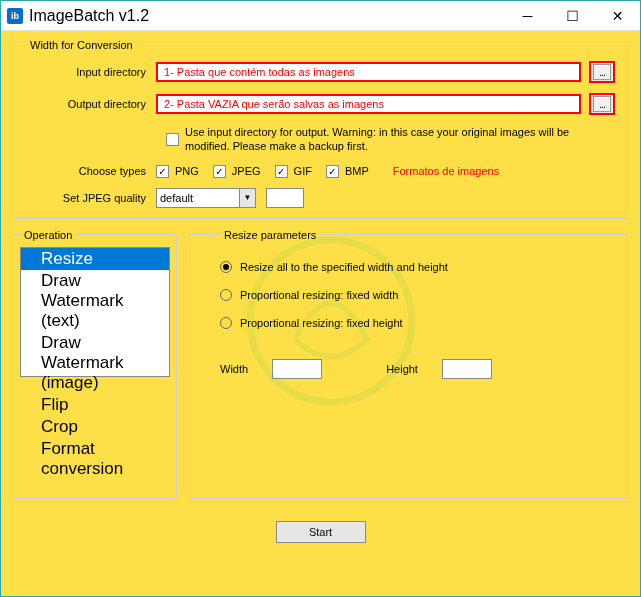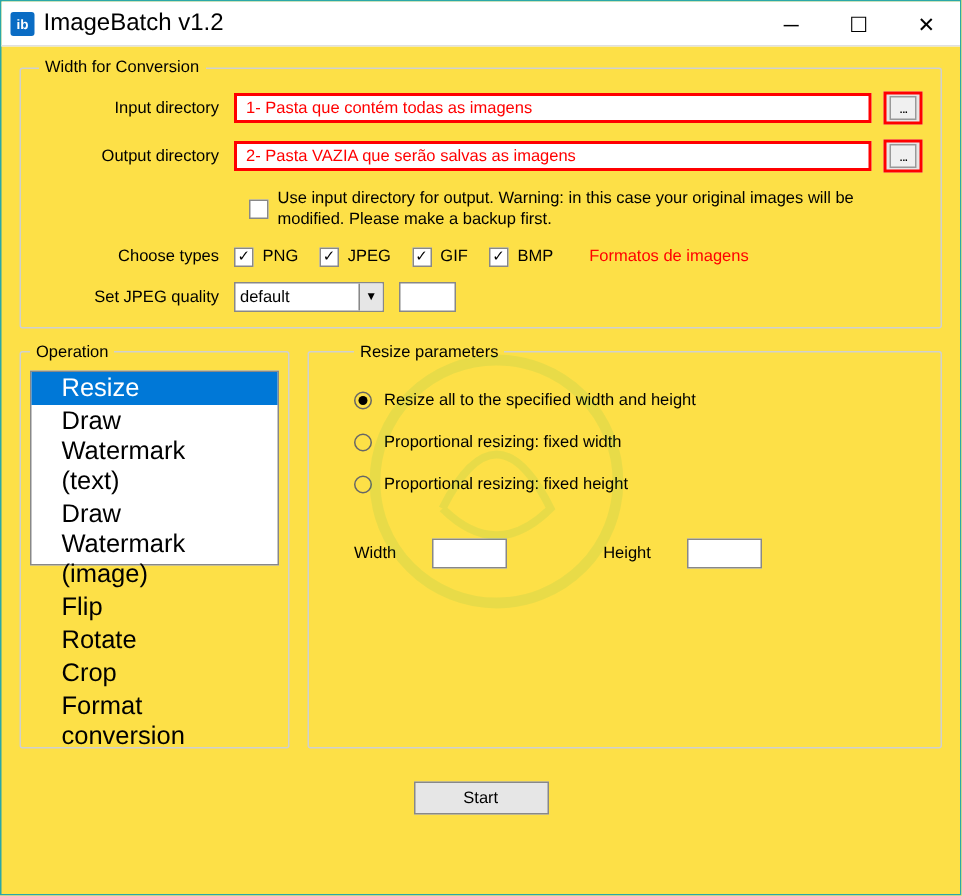--- a/index.html
+++ b/index.html
@@ -23,21 +23,21 @@
 .checkbox.checked::after { content: "✓"; color: #000; font-size: 10px; }
 .warn-text { font-size: 11px; line-height: 1.3; }
 .types-row { display: flex; align-items: center; margin-bottom: 10px; }
 .type-item { display: flex; align-items: center; margin-right: 14px; }
 .red-annot { color: #ff0000; margin-left: 10px; }
 .quality-row { display: flex; align-items: center; }
 .select { width: 100px; height: 20px; border: 1px solid #888; background: #fff; display: flex; align-items: center; padding: 0 3px; position: relative; }
 .select-arrow { position: absolute; right: 0; top: 0; width: 16px; height: 100%; background: #e6e6e6; border-left: 1px solid #888; display: flex; align-items: center; justify-content: center; font-size: 8px; }
 .small-box { width: 38px; height: 20px; border: 1px solid #888; background: #fff; margin-left: 10px; }
 .lower { display: flex; gap: 12px; }
-fieldset.op { width: 180px; padding: 6px; }
+fieldset.op { width: 164px; padding: 6px; }
 .listbox { border: 1px solid #888; background: #fff; height: 130px; }
 .list-item { padding: 1px 20px; font-size: 17px; }
 .list-item.selected { background: #0078d7; color: #fff; }
 fieldset.resize { flex: 1; height: 270px; padding: 20px 30px; }
 .radio-row { display: flex; align-items: center; margin-bottom: 16px; }
 .radio { width: 12px; height: 12px; border: 1px solid #666; border-radius: 50%; margin-right: 8px; display: flex; align-items: center; justify-content: center; }
 .radio.checked::after { content: ""; width: 6px; height: 6px; background: #000; border-radius: 50%; }
 .wh-row { display: flex; align-items: center; margin-top: 30px; gap: 24px; }
 .wh-input { width: 50px; height: 20px; border: 1px solid #888; background: #fff; }
 .start { display: flex; justify-content: center; margin-top: 12px; }
@@ -125,21 +125,20 @@
     </fieldset>
 
     <div class="lower">
       <fieldset class="op">
         <legend>Operation</legend>
         <div class="listbox" id="op-list">
             <div class="list-item selected">Resize</div>
             <div class="list-item">Draw Watermark (text)</div>
             <div class="list-item">Draw Watermark (image)</div>
             <div class="list-item">Flip</div>
-            <div class="list-item">Rotate</div>
             <div class="list-item">Crop</div>
             <div class="list-item">Format conversion</div>
           </div>
       </fieldset>
 
       <fieldset class="resize">
         <legend>Resize parameters</legend>
         <div class="radio-row">
             <div class="radio checked"></div>
             <span>Resize all to the specified width and height</span>

